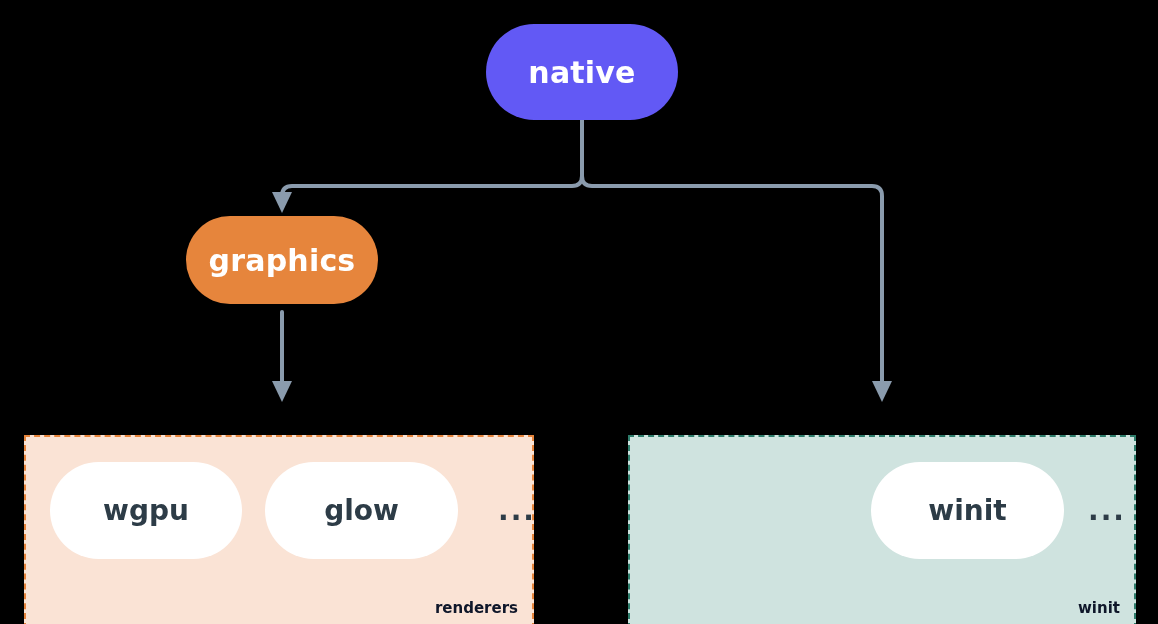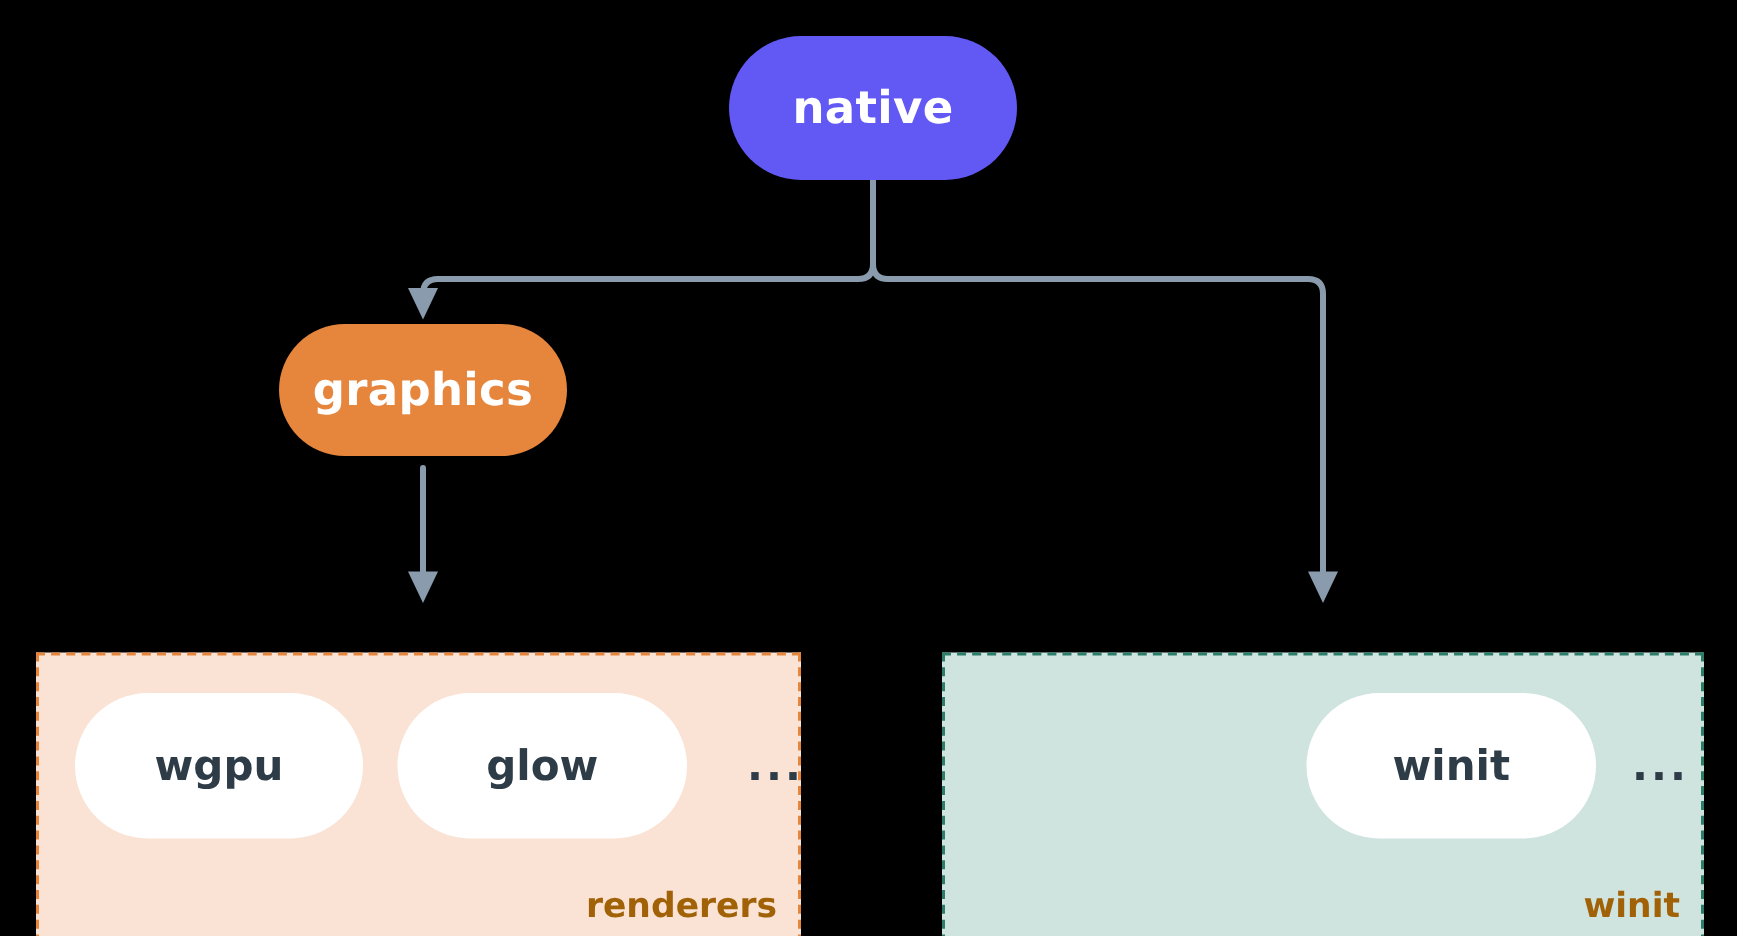--- a/index.html
+++ b/index.html
@@ -75,22 +75,22 @@
     top: 407px;
     width: 508px;
     height: 194px;
     background: #CFE3DF;
     border-color: #2E7D6B;
   }
   .cluster-label {
     position: absolute;
     right: 14px;
     bottom: 10px;
-    font-size: 23px;
-    color: #a16207;
+    font-size: 15px;
+    color: #0f172a;
     white-space: nowrap;
   }
 
   
   .pill {
     position: absolute;
     display: flex;
     align-items: center;
     justify-content: center;
     height: 97px;

